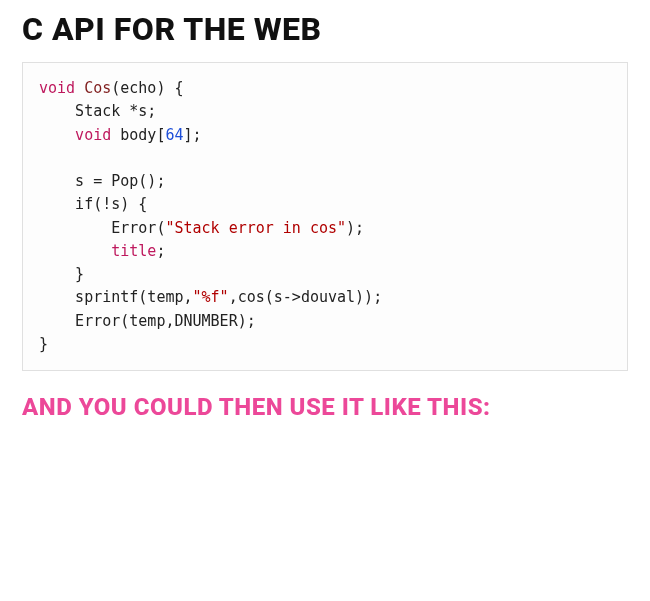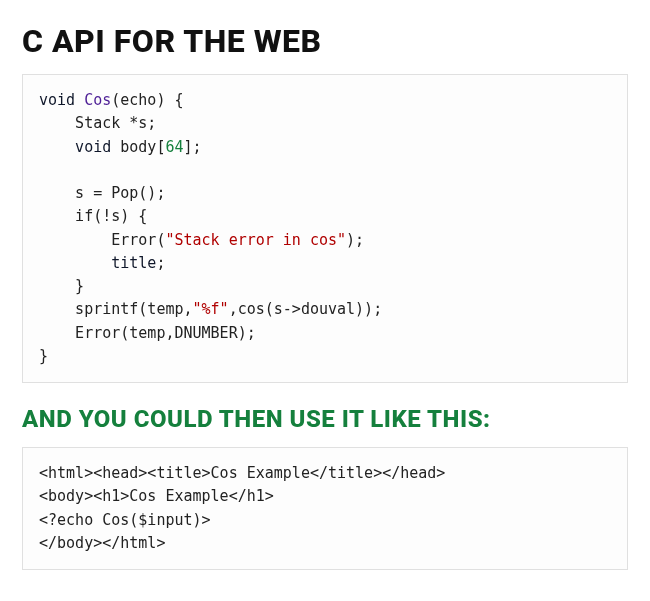--- a/index.html
+++ b/index.html
@@ -5,53 +5,53 @@
   html, body {
     margin: 0;
     padding: 0;
     background: #ffffff;
     font-family: -apple-system, BlinkMacSystemFont, "Segoe UI", Roboto, "Helvetica Neue", Arial, sans-serif;
     color: #111;
   }
   .page {
     width: 650px;
     box-sizing: border-box;
-    padding: 18px 22px 30px 22px;
+    padding: 6px 22px 30px 22px;
   }
   h1.title {
     font-size: 32px;
     font-weight: 800;
     letter-spacing: 0.5px;
     margin: 4px 0 14px 0;
     color: #111;
   }
   h2.subtitle {
     font-size: 24px;
     font-weight: 800;
     letter-spacing: 0.5px;
     margin: 22px 0 14px 0;
-    color: #15803d;
+    color: #ec4899;
   }
   pre.codeblock {
     background: #fdfdfd;
     border: 1px solid #e0e0e0;
     padding: 14px 16px;
     margin: 0;
     font-family: "Consolas", "Menlo", "DejaVu Sans Mono", monospace;
     font-size: 15px;
     line-height: 1.55;
     white-space: pre;
     overflow-x: auto;
     color: #222;
   }
   
-  .kw   { color: #0f172a; }   
-  .fn   { color: #4c1d95; }
+  .kw   { color: #be185d; }   
+  .fn   { color: #7f1d1d; }
   .lit  { color: #b00000; }   
-  .num  { color: #15803d; }
+  .num  { color: #1d4ed8; }
 </style>
 </head>
 <body>
 
 <div class="page">
 
   <h1 class="title">C API FOR THE WEB</h1>
 
   <pre class="codeblock"><span class="kw">void</span> <span class="fn">Cos</span><span>(echo) {</span>
 <span>    Stack *s;</span>
@@ -61,18 +61,14 @@
 <span>    if(!s) {</span>
 <span>        Error(</span><span class="lit">"Stack error in cos"</span><span>);</span>
 <span class="kw">        title</span><span>;</span>
 <span>    }</span>
 <span>    sprintf(temp,</span><span class="lit">"%f"</span><span>,cos(s-&gt;douval));</span>
 <span>    Error(temp,DNUMBER);</span>
 <span>}</span></pre>
 
   <h2 class="subtitle">AND YOU COULD THEN USE IT LIKE THIS:</h2>
 
-  <pre class="codeblock"><span>&lt;html&gt;&lt;head&gt;&lt;title&gt;Cos Example&lt;/title&gt;&lt;/head&gt;</span>
-<span>&lt;body&gt;&lt;h1&gt;Cos Example&lt;/h1&gt;</span>
-<span>&lt;?echo Cos($input)&gt;</span>
-<span>&lt;/body&gt;&lt;/html&gt;</span></pre>
 
 </div>
 
 </body></html>

